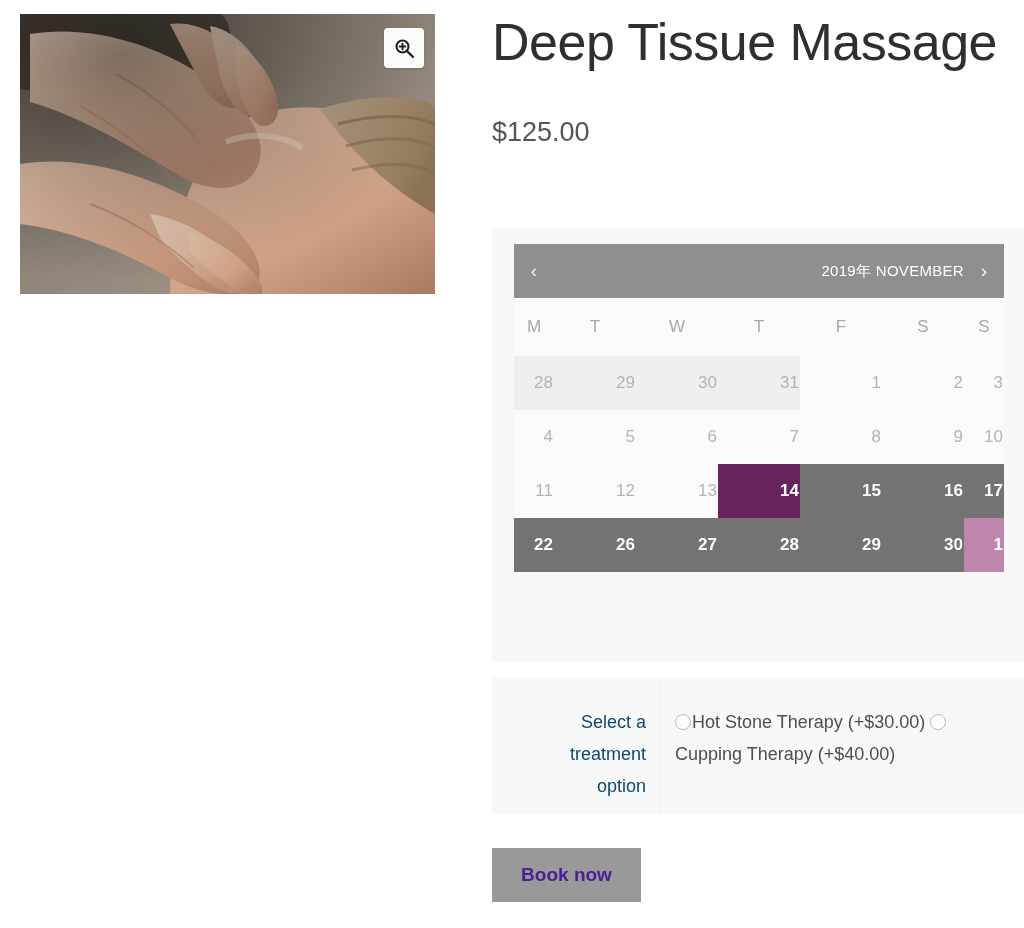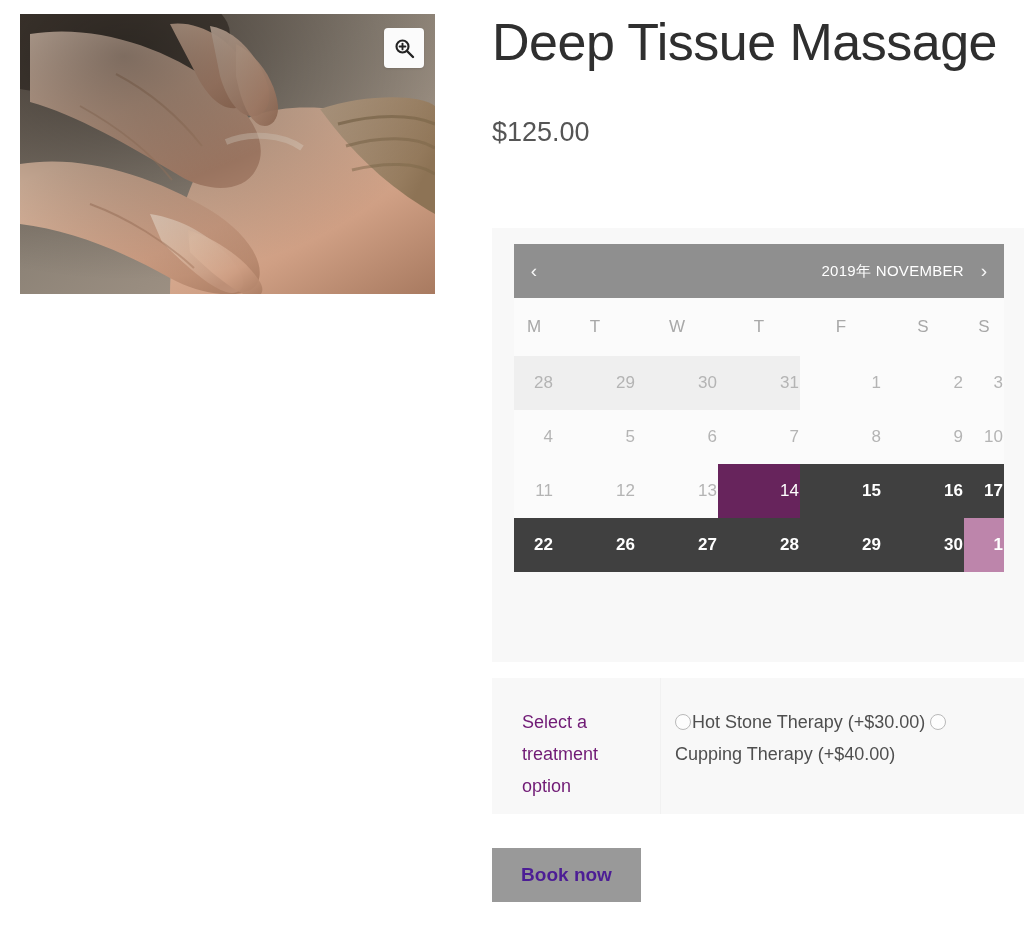--- a/index.html
+++ b/index.html
@@ -100,29 +100,29 @@
     height: 54px;
     text-align: right;
     font-size: 17px;
     color: #b4b4b4;
     background: #fbfbfb;
     border: 0;
     cursor: default;
   }
   .cal-week td.other-month { background: #efefef; color: #b4b4b4; }
   .cal-week td.available {
-    background: #404040;
+    background: #737373;
     color: #ffffff;
     font-weight: 600;
     cursor: pointer;
   }
   .cal-week td.selected {
     background: #67245c;
     color: #ffffff;
-    font-weight: 400;
+    font-weight: 700;
     cursor: pointer;
     padding-left: 22px;
   }
   .cal-week td.next-month-available {
     background: #bd85ab;
     color: #ffffff;
     font-weight: 600;
     cursor: pointer;
   }
 
@@ -133,21 +133,22 @@
     background: #f8f8f8;
     display: flex;
     align-items: flex-start;
   }
   .option-label {
     width: 168px;
     flex: none;
     padding: 28px 14px 0 30px;
     font-size: 18px;
     line-height: 32px;
-    color: #701a75;
+    color: #0c4a6e;
+    text-align: right;
   }
   .option-divider { width:1px; align-self: stretch; background: #f1f1f1; }
   .option-values {
     flex: 1;
     padding: 28px 18px 0 14px;
     font-size: 18px;
     line-height: 32px;
     color: #4f4f4f;
   }
   .radio-opt { display: inline; white-space: normal; }

